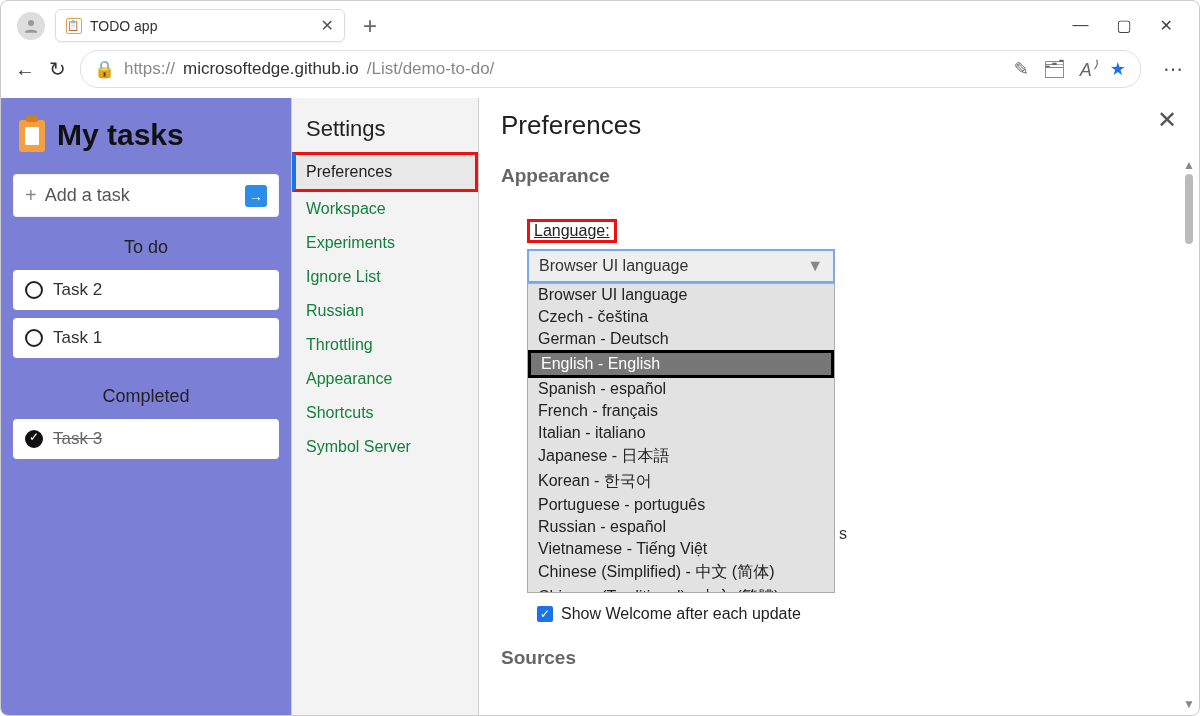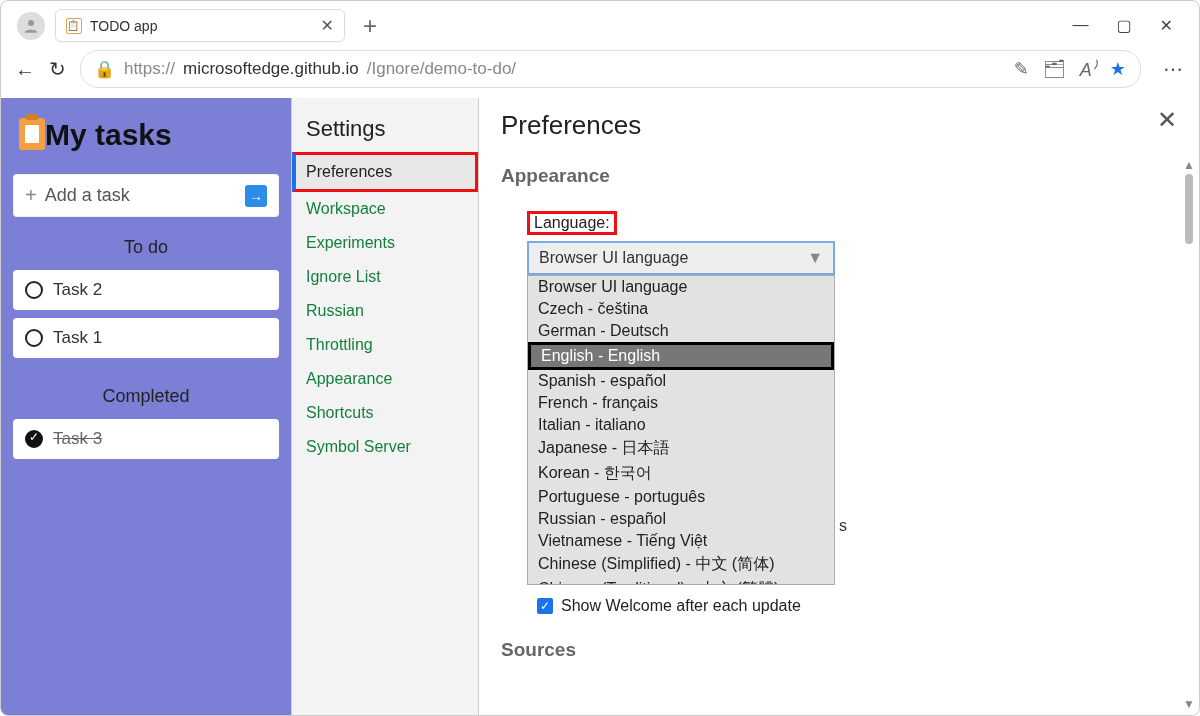--- a/index.html
+++ b/index.html
@@ -25,21 +25,21 @@
   .addr-right { display: flex; gap: 14px; align-items: center; margin-left:auto;}
   .addr-icon { font-size: 18px; color: #666; cursor:pointer; }
   .addr-icon.star { color: #1a73e8; }
   .overflow { font-size: 20px; letter-spacing:2px; color:#555; cursor:pointer; }
 
   
   .page { flex: 1; display: flex; min-height:0; }
 
   
   .tasks-panel { width: 290px; background: #7b80d6; padding: 16px 12px; display: flex; flex-direction: column; gap: 12px; }
-  .tasks-title { display:flex; align-items:flex-start; gap:0; padding:4px 6px 10px 6px; }
+  .tasks-title { display:flex; align-items:flex-end; gap:12px; padding:4px 6px 10px 6px; }
   .clip-icon { width:26px; height:32px; background:linear-gradient(#f4a040,#f4a040); border-radius:3px 3px 3px 3px; display:flex; align-items:center; justify-content:center; color:#fff; font-size:11px; position:relative; }
   .clip-icon::before { content:""; position:absolute; top:-4px; width:12px; height:6px; background:#d87c20; border-radius:2px;}
   .clip-icon::after { content:""; position:absolute; width:14px; height:18px; background:#fff; border-radius:1px;}
   .tasks-title-text { font-size: 30px; font-weight: 700; color:#111; }
   .add-task { background:#fff; border-radius:4px; padding:10px 12px; display:flex; align-items:center; gap:8px; font-size:18px; color:#555; box-shadow:inset 0 0 0 1px rgba(0,0,0,0.05);}
   .add-plus { color:#888; font-size:20px; font-weight:300; }
   .add-go { margin-left:auto; width:22px; height:22px; background:#2b8de8; border-radius:3px; display:flex; align-items:center; justify-content:center; color:#fff; font-size:14px; }
   .task-section { font-size:18px; text-align:center; color:#222; margin-top:8px; }
   .task-item { background:#fff; border-radius:4px; padding:10px 12px; display:flex; align-items:center; gap:10px; font-size:17px; color:#333; }
   .task-circle { width:18px; height:18px; border:2px solid #222; border-radius:50%; }
@@ -53,21 +53,21 @@
   .snav-item { font-size:16px; color:#15803d; padding:8px 14px; cursor:pointer; }
   .snav-item.selected { background:#e8e8e8; border-left:4px solid #1a73e8; padding-left:10px; color:#222; }
   .red-box { border:3px solid #e11; }
 
   
   .prefs { flex:1; padding:4px 14px 0 22px; position:relative; overflow:hidden; }
   .prefs-header-row { display:flex; align-items:flex-start; }
   .prefs h1 { font-size:26px; font-weight:400; color:#222; flex:1; padding-top:8px; }
   .close-x { font-size:24px; color:#555; cursor:pointer; padding:4px 8px; }
   .prefs h3 { font-size:19px; font-weight:700; color:#666; margin-top:24px; }
-  .field-label { font-size:16px; color:#222; margin:24px 0 6px 26px; display:inline-block; padding:0 2px; }
+  .field-label { font-size:16px; color:#222; margin:32px 0 6px 26px; display:inline-block; padding:0 2px;text-decoration:underline; }
   .red-box-inline { border:3px solid #e11; display:inline-block; padding:0 4px; }
   .select-box { margin-left:26px; width:308px; border:2px solid #7aa8e8; background:#eee; padding:6px 10px; font-size:16px; color:#333; display:flex; align-items:center; border-radius:0; }
   .select-caret { margin-left:auto; color:#888; }
   .dropdown { margin-left:26px; width:308px; background:#e2e2e2; border:1px solid #aaa; font-size:16px; color:#222; max-height:310px; overflow:hidden; }
   .dropdown .opt { padding:2px 10px; cursor:pointer; white-space:nowrap;}
   .dropdown .opt.hover { background:#777; color:#fff; }
   .opt-red { border:3px solid #000000; }
 
   .peek { position:absolute; font-size:16px; color:#333; }
 
@@ -104,21 +104,21 @@
   </div>
 </div>
 
 <div class="addr-row">
   <span class="nav-btn">←</span>
   <span class="nav-btn">↻</span>
   <div class="addr-bar">
     <span class="lock">🔒</span>
     <span style="color:#888;">https://</span>
       <span class="url-host">microsoftedge.github.io</span>
-      <span class="url-path">/Ignore/demo-to-do/</span>
+      <span class="url-path">/List/demo-to-do/</span>
     <div class="addr-right">
       <span class="addr-icon">✎</span>
       <span class="addr-icon">🗂</span>
       <span class="addr-icon" style="font-style:italic;">A⁾</span>
       <span class="addr-icon star">★</span>
     </div>
   </div>
   <span class="overflow">⋯</span>
 </div>
 

